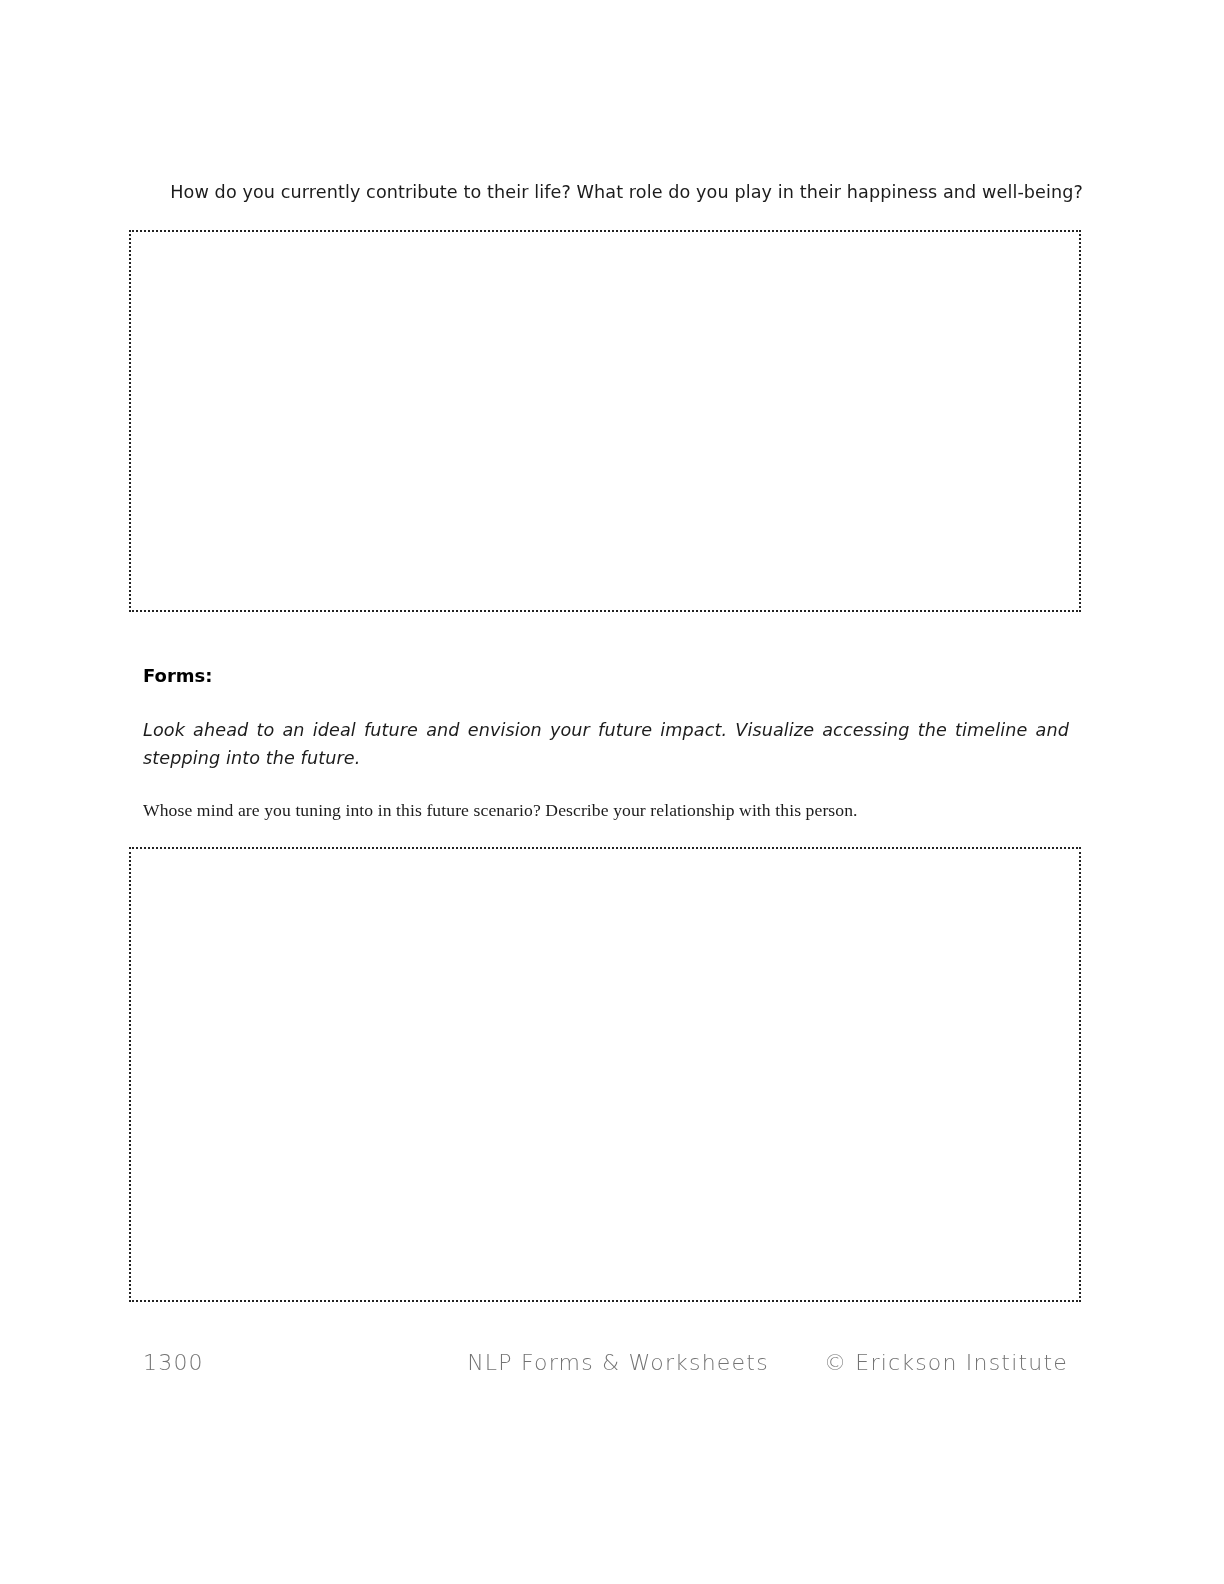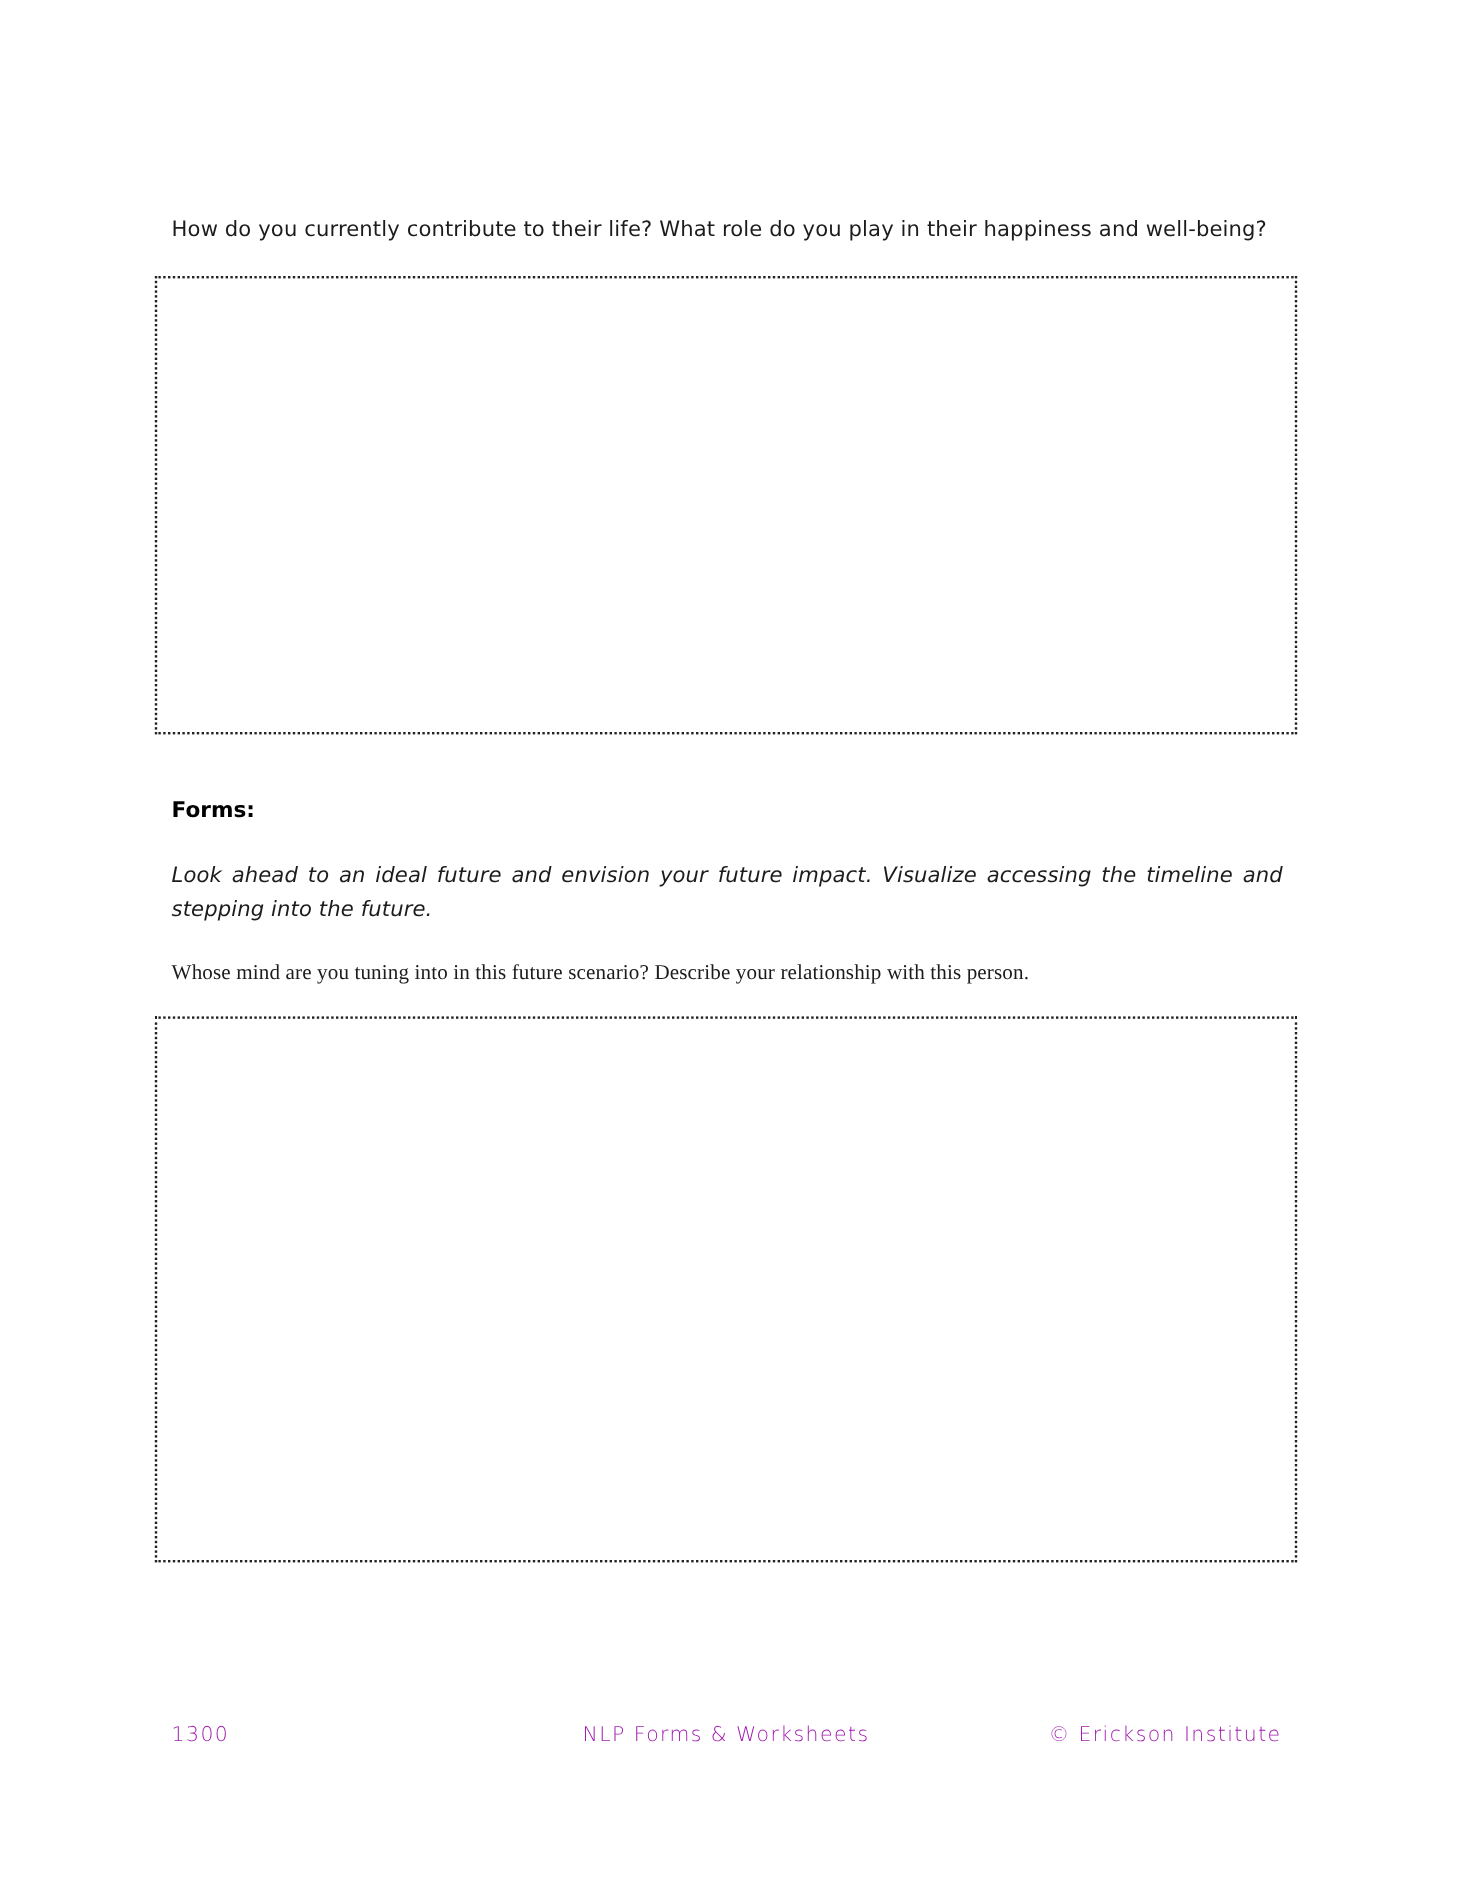--- a/index.html
+++ b/index.html
@@ -17,21 +17,21 @@
     }
     .text {
       position: absolute;
       left: 143px;
       font-size: 18.5px;
       line-height: 28px;
       color: #1c1c1c;
       letter-spacing: 0.1px;
       margin: 0;
     }
-    .q1 { top: 178px; width: 940px; font-size: 17.6px; }
+    .q1 { top: 178px; width: 940px; font-size: 17.6px; text-align: right; }
     .heading {
       position: absolute;
       left: 143px;
       top: 665px;
       font-size: 18px;
       font-weight: bold;
       color: #000;
       margin: 0;
     }
     .para {
@@ -48,28 +48,28 @@
       left: 129px;
       width: 952px;
       border: 2px dotted #222;
       box-sizing: border-box;
       background: #fff;
     }
     .box1 { top: 230px; height: 382px; }
     .box2 { top: 847px; height: 455px; }
     .footer {
       position: absolute;
-      top: 1436px;
-      font-size: 17px;
-      color: #a21caf;
+      top: 1350px;
+      font-size: 22px;
+      color: #737373;
       letter-spacing: 1.2px;
       font-weight: 300;
     }
     .footer-left { left: 143px; }
-    .footer-center { left: 0; width: 1210px; text-align: center; }
+    .footer-center { left: 0; width: 1210px; text-align: center; padding-left: 13px; }
     .footer-right { right: 156px; }
   </style>
 </head>
 <body>
 
 <p class="text q1">How do you currently contribute to their life? What role do you play in their happiness and well-being?</p>
 
 <div class="answer-box box1"></div>
 
 <h3 class="heading">Forms:</h3>

